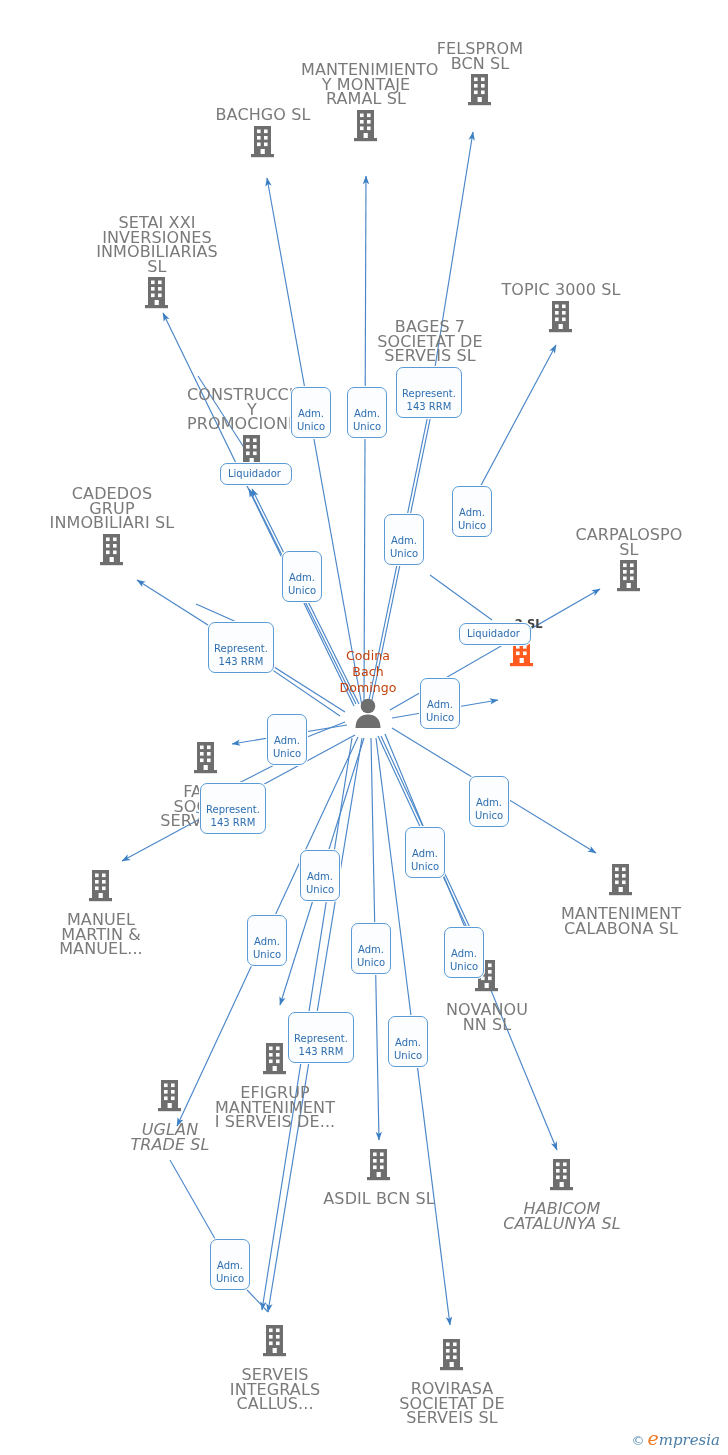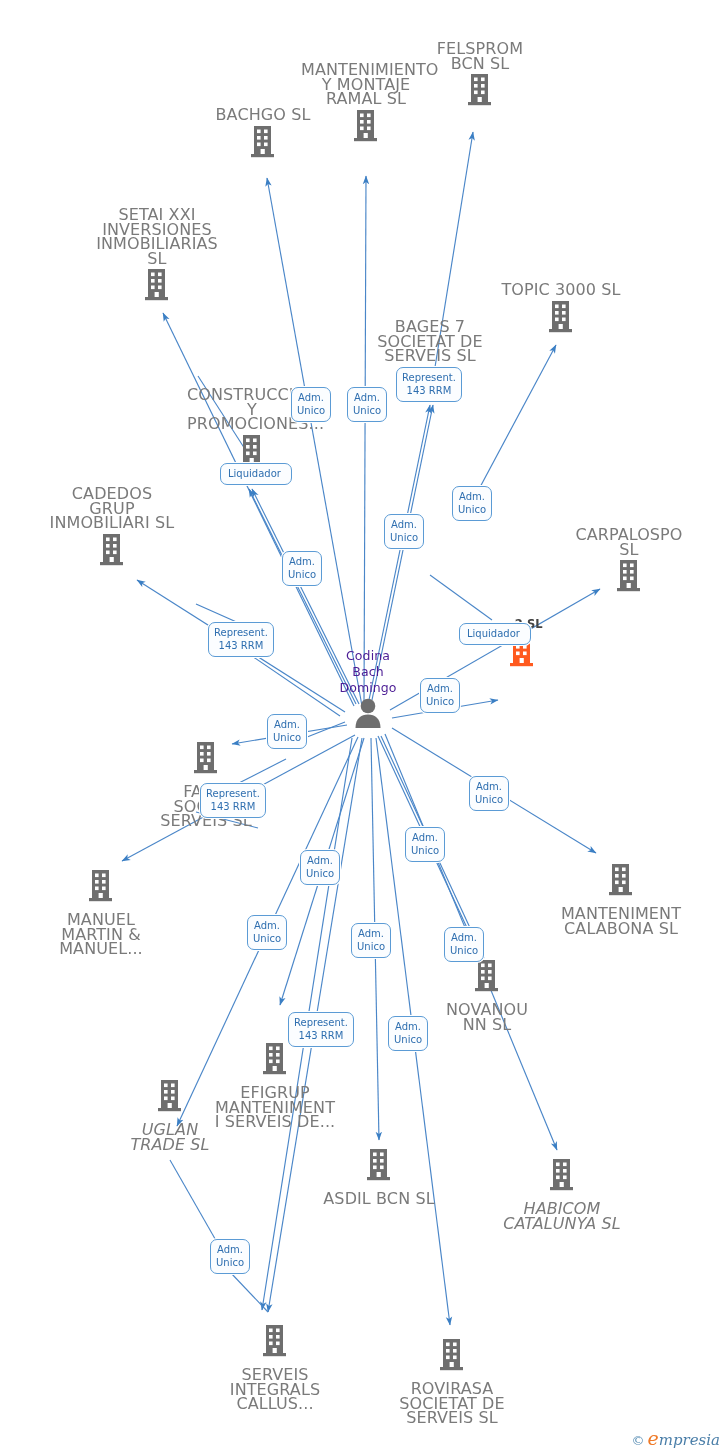--- a/index.html
+++ b/index.html
@@ -29,36 +29,36 @@
     font-size:16px;
     line-height:14.5px;
     color:#7a7a7a;
     letter-spacing:0.1px;
     white-space:pre-line;
   }
   
   .node.cap-top .cap{margin-bottom:1px;}
   .node.cap-bottom .cap{margin-top:1px;}
 
-  .node.center-person .cap{color:#4c1d95;font-size:12.5px;line-height:16px;}
+  .node.center-person .cap{color:#c2410c;font-size:12.5px;line-height:16px;}
 
   .node.highlight .cap{color:#444;font-weight:bold;font-size:11.5px;}
 
   
   .edge-label{
     position:absolute;
     z-index:6;
     background:#fbfdff;
     border:1.3px solid #5b9bd5;
     border-radius:7px;
     color:#2f6fb0;
     font-size:10px;
     line-height:13px;
     text-align:center;
-    padding:3px 5px 4px 5px;
+    padding:19px 5px 4px 5px;
     white-space:pre-line;
     box-shadow:0 0 0 1px #ffffff;
   }
   .edge-label.one-line{padding:3px 10px 4px 7px;}
 
   
   .watermark{
     position:absolute;
     right:8px;bottom:6px;
     font-size:15px;
@@ -183,21 +183,21 @@
             <rect x="7" y="12" width="3.6" height="3.6"></rect>
             <rect x="14" y="12" width="3.6" height="3.6"></rect>
             <rect x="7" y="18.5" width="3.6" height="3.6"></rect>
             <rect x="14" y="18.5" width="3.6" height="3.6"></rect>
             <rect x="10.6" y="25" width="4.2" height="5"></rect>
           </g>
         </svg>
     </span>
   </div>
 
-  <div class="node cap-top" style="left:157px;top:208px;">
+  <div class="node cap-top" style="left:157px;top:216px;">
     <span class="cap">SETAI XXI
 INVERSIONES
 INMOBILIARIAS SL</span>
     <span class="icon-wrap">
       <svg width="26" height="34" viewBox="0 0 26 34">
           <rect x="4" y="2" width="17" height="28" fill="#6e6e6e"></rect>
           <rect x="1" y="30" width="23" height="3.2" fill="#6e6e6e"></rect>
           <g fill="#fff">
             <rect x="7" y="5.5" width="3.6" height="3.6"></rect>
             <rect x="14" y="5.5" width="3.6" height="3.6"></rect>

